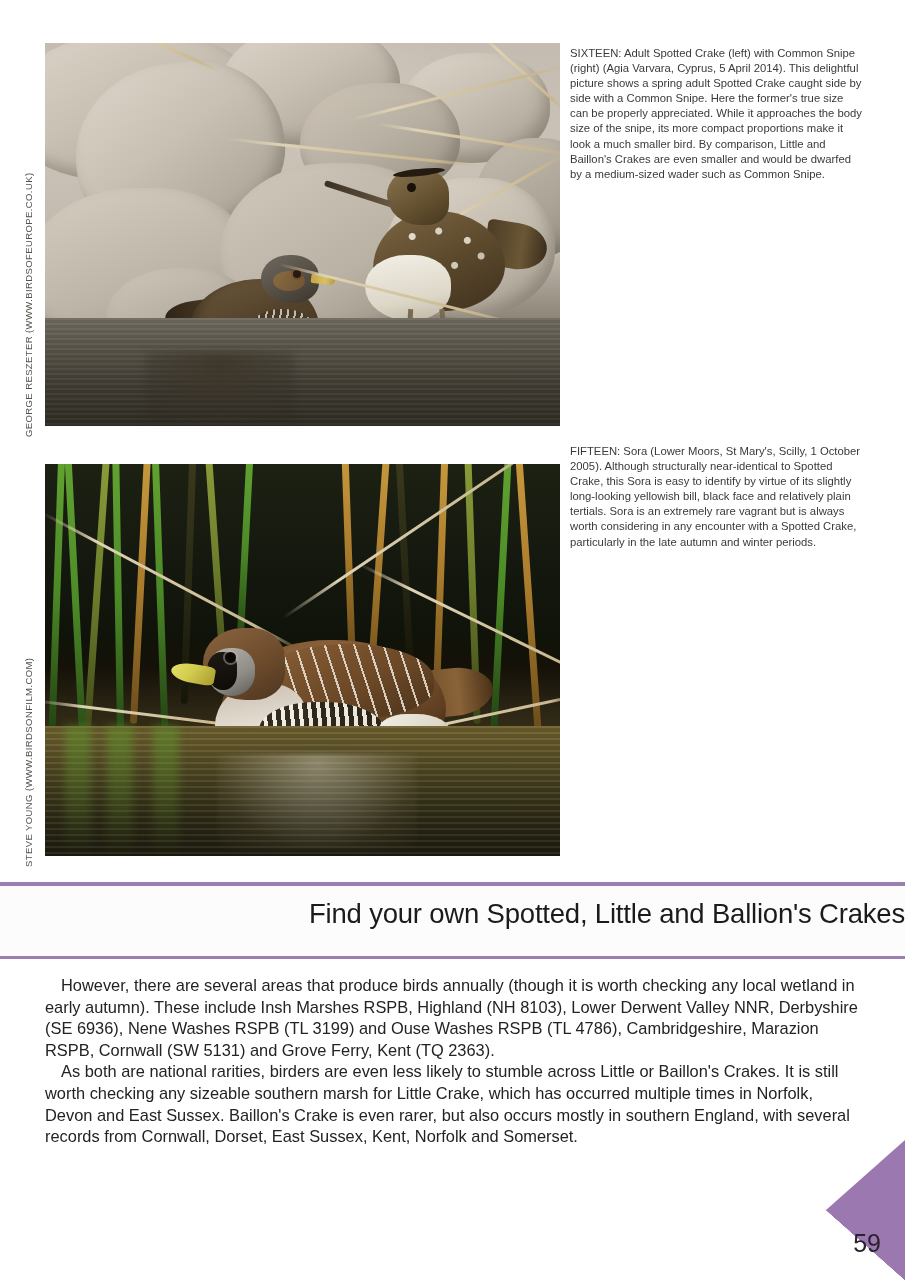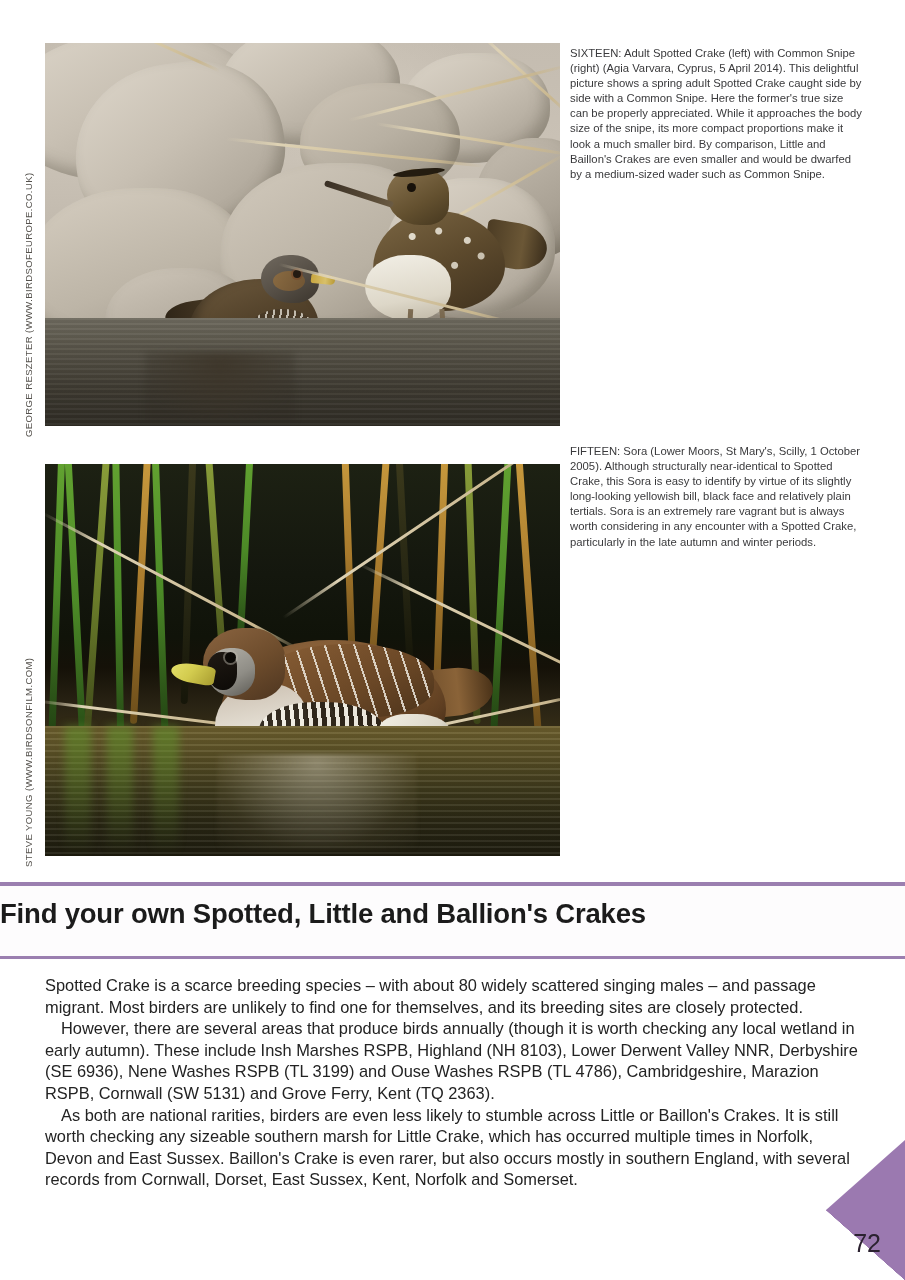--- a/index.html
+++ b/index.html
@@ -356,23 +356,23 @@
 
   .band-fill {
     position: absolute;
     left: 0; top: 886px; width: 905px; height: 70px;
     background: #fdfcfd;
   }
 
   .section-heading {
     position: absolute;
     left: 0; top: 898px; width: 905px;
-    text-align: left;
+    text-align: right;
     font-size: 27.5px;
-    font-weight: bold;
+    font-weight: normal;
     letter-spacing: -.2px;
     color: #1b1b1b;
     font-family: "Liberation Sans", sans-serif;
   }
 
   
   .body-copy {
     position: absolute;
     left: 45px;
     top: 975px;
@@ -511,21 +511,20 @@
   <div class="credit credit-two">STEVE YOUNG (WWW.BIRDSONFILM.COM)</div>
 
   <div class="caption caption-two">FIFTEEN: Sora (Lower Moors, St Mary's, Scilly, 1 October 2005). Although structurally near-identical to Spotted Crake, this Sora is easy to identify by virtue of its slightly long-looking yellowish bill, black face and relatively plain tertials. Sora is an extremely rare vagrant but is always worth considering in any encounter with a Spotted Crake, particularly in the late autumn and winter periods.</div>
 
   <div class="band-fill"></div>
   <div class="rule rule-top"></div>
   <div class="rule rule-bottom"></div>
   <div class="section-heading">Find your own Spotted, Little and Ballion's Crakes</div>
 
   <div class="body-copy">
-    <p>Spotted Crake is a scarce breeding species – with about 80 widely scattered singing males – and passage migrant. Most birders are unlikely to find one for themselves, and its breeding sites are closely protected.</p>
     <p class="indent">However, there are several areas that produce birds annually (though it is worth checking any local wetland in early autumn). These include Insh Marshes RSPB, Highland (NH 8103), Lower Derwent Valley NNR, Derbyshire (SE 6936), Nene Washes RSPB (TL 3199) and Ouse Washes RSPB (TL 4786), Cambridgeshire, Marazion RSPB, Cornwall (SW 5131) and Grove Ferry, Kent (TQ 2363).</p>
     <p class="indent">As both are national rarities, birders are even less likely to stumble across Little or Baillon's Crakes. It is still worth checking any sizeable southern marsh for Little Crake, which has occurred multiple times in Norfolk, Devon and East Sussex. Baillon's Crake is even rarer, but also occurs mostly in southern England, with several records from Cornwall, Dorset, East Sussex, Kent, Norfolk and Somerset.</p>
   </div>
 
   <div class="corner"></div>
-  <div class="page-number">72</div>
+  <div class="page-number">59</div>
 
 </div>
 
 </body></html>

